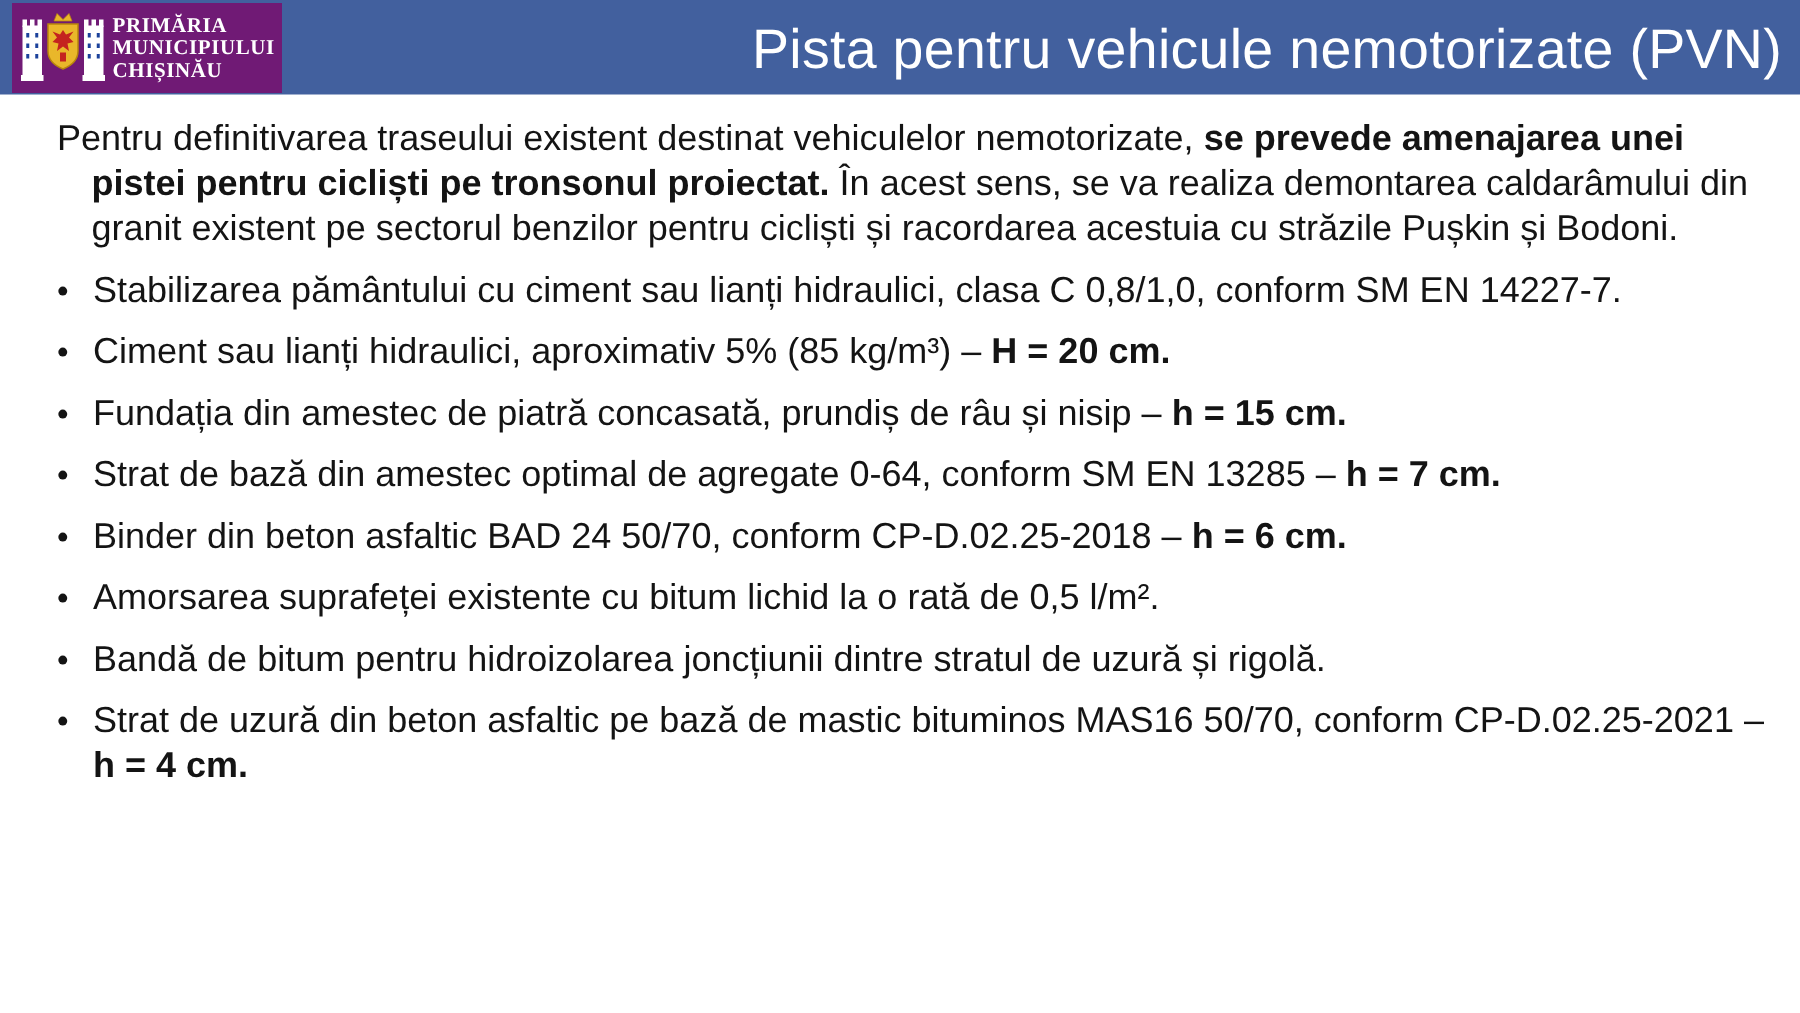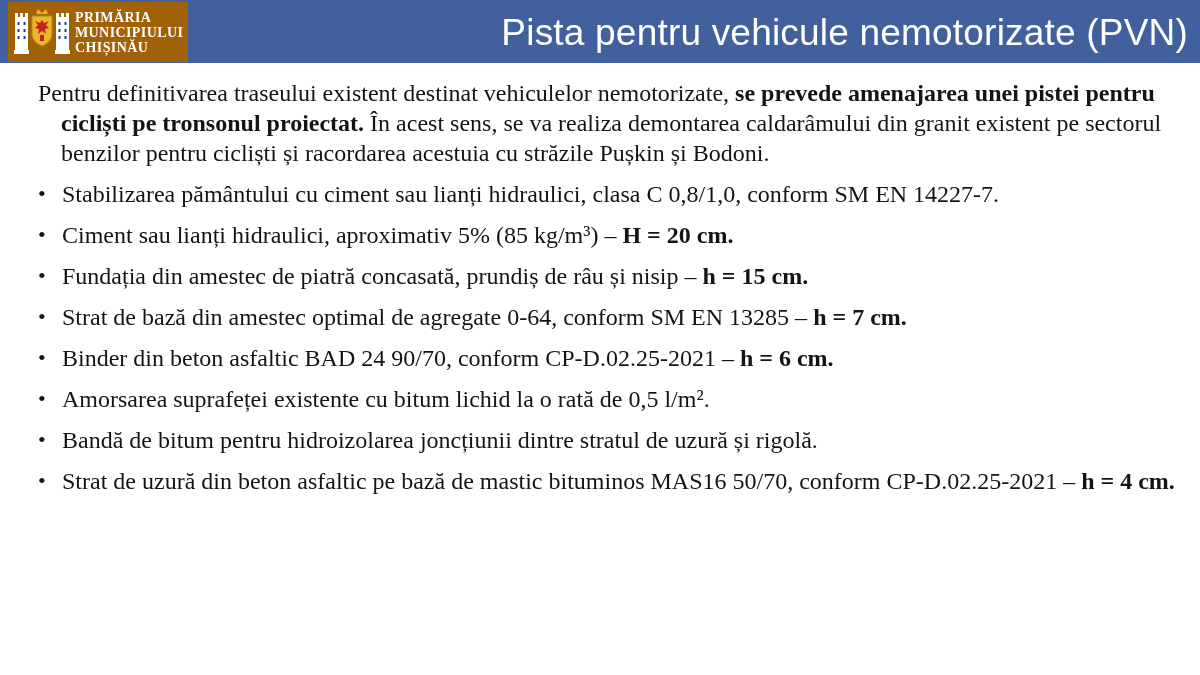--- a/index.html
+++ b/index.html
@@ -20,21 +20,21 @@
     background: #42609e;
     display: flex;
     align-items: center;
   }
   .logo-panel {
     position: absolute;
     top: 2px;
     left: 8px;
     width: 180px;
     height: 60px;
-    background: #a16207;
+    background: #701a75;
     display: flex;
     align-items: center;
     padding-left: 6px;
   }
   .coa { flex: 0 0 auto; }
   .logo-text {
     font-family: "Liberation Serif", serif;
     font-weight: bold;
     color: #ffffff;
     font-size: 14px;
@@ -55,21 +55,20 @@
     font-size: 37px;
     letter-spacing: 0.2px;
     white-space: nowrap;
   }
   
   .content {
     position: absolute;
     top: 78px;
     left: 38px;
     width: 1148px;
-    font-family: Liberation Serif, serif;
   }
   .intro {
     font-size: 24px;
     line-height: 30px;
     padding-left: 23px;
     text-indent: -23px;
   }
   .subtitle {
     font-size: 24px;
     line-height: 30px;
@@ -161,21 +160,21 @@
       <li>
         <span class="marker">•</span>
         <span class="li-text"><span>Fundația din amestec de piatră concasată, prundiș de râu și nisip – </span><span class="b">h = 15 cm.</span></span>
       </li>
       <li>
         <span class="marker">•</span>
         <span class="li-text"><span>Strat de bază din amestec optimal de agregate 0-64, conform SM EN 13285 – </span><span class="b">h = 7 cm.</span></span>
       </li>
       <li>
         <span class="marker">•</span>
-        <span class="li-text"><span>Binder din beton asfaltic BAD 24 90/70, conform CP-D.02.25-2021 – </span><span class="b">h = 6 cm.</span></span>
+        <span class="li-text"><span>Binder din beton asfaltic BAD 24 50/70, conform CP-D.02.25-2018 – </span><span class="b">h = 6 cm.</span></span>
       </li>
       <li>
         <span class="marker">•</span>
         <span class="li-text"><span>Amorsarea suprafeței existente cu bitum lichid la o rată de 0,5 l/m².</span></span>
       </li>
       <li>
         <span class="marker">•</span>
         <span class="li-text"><span>Bandă de bitum pentru hidroizolarea joncțiunii dintre stratul de uzură și rigolă.</span></span>
       </li>
       <li>

